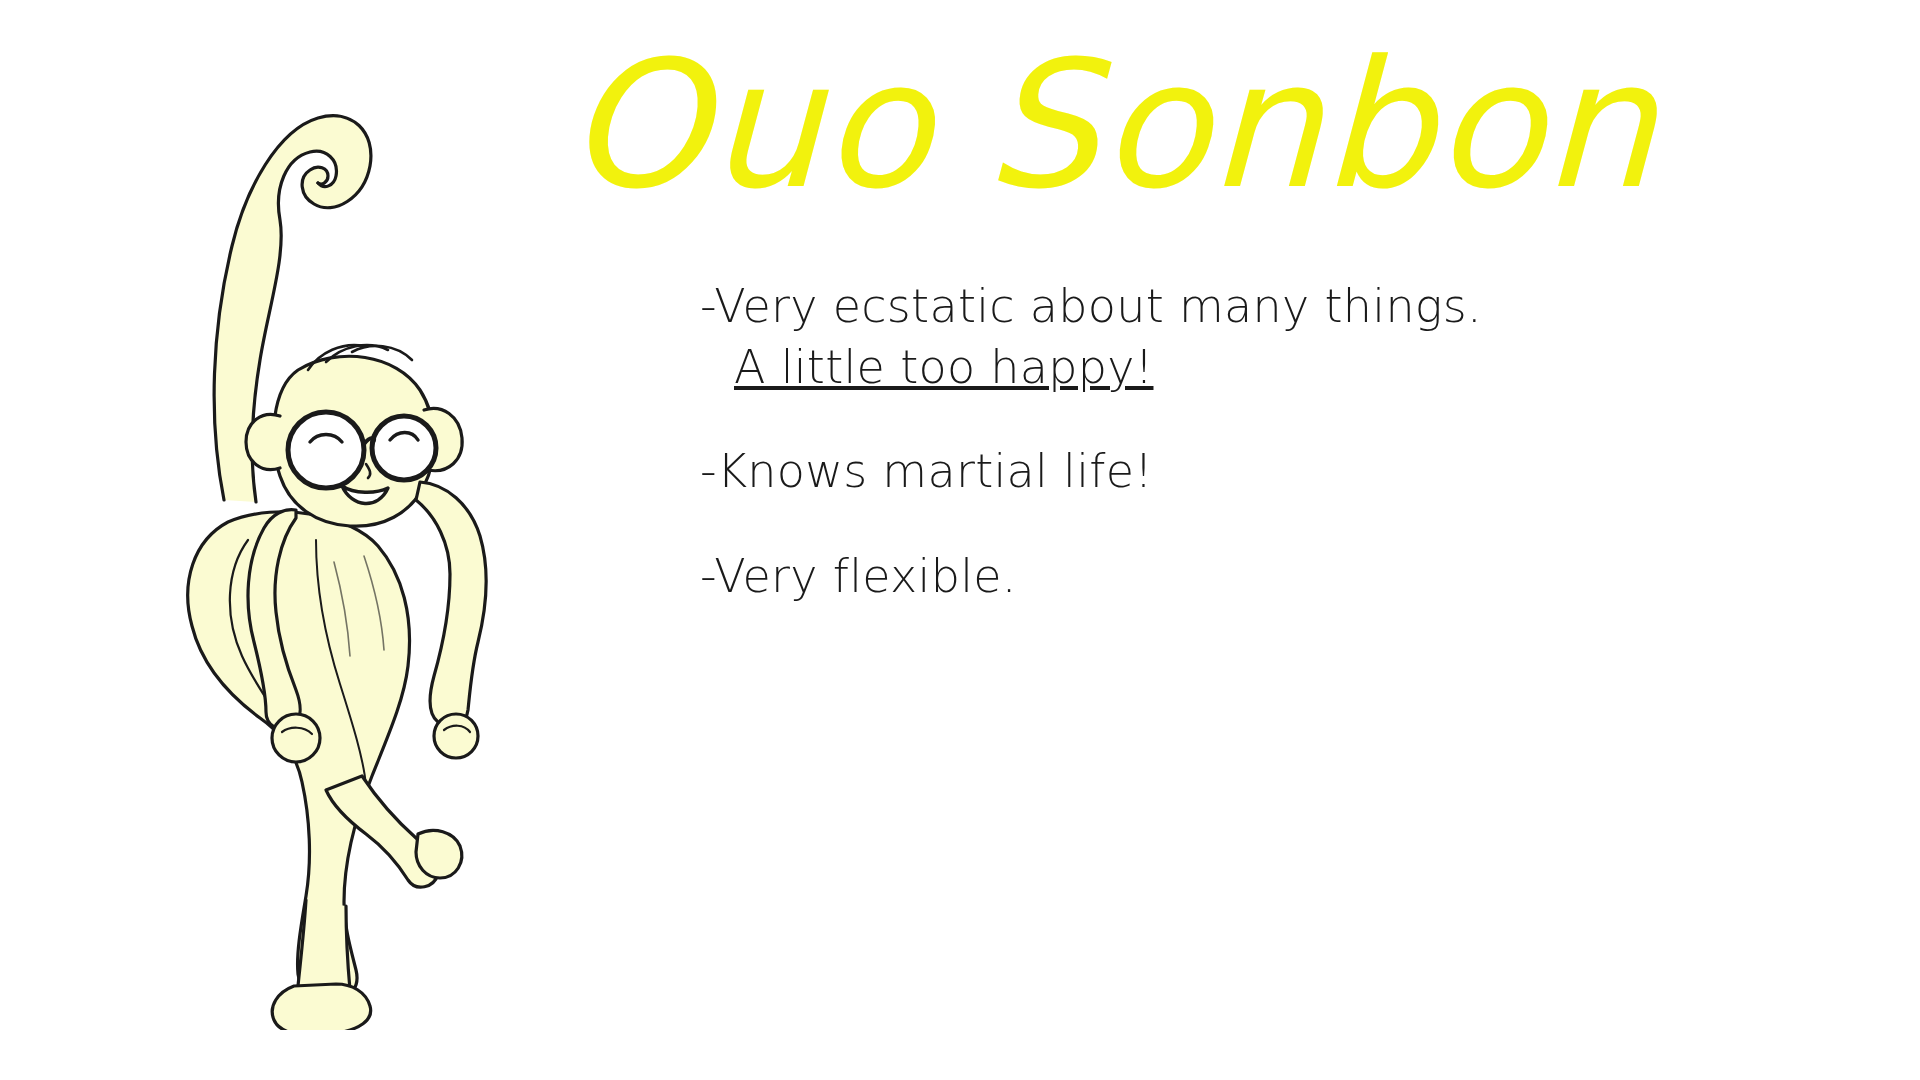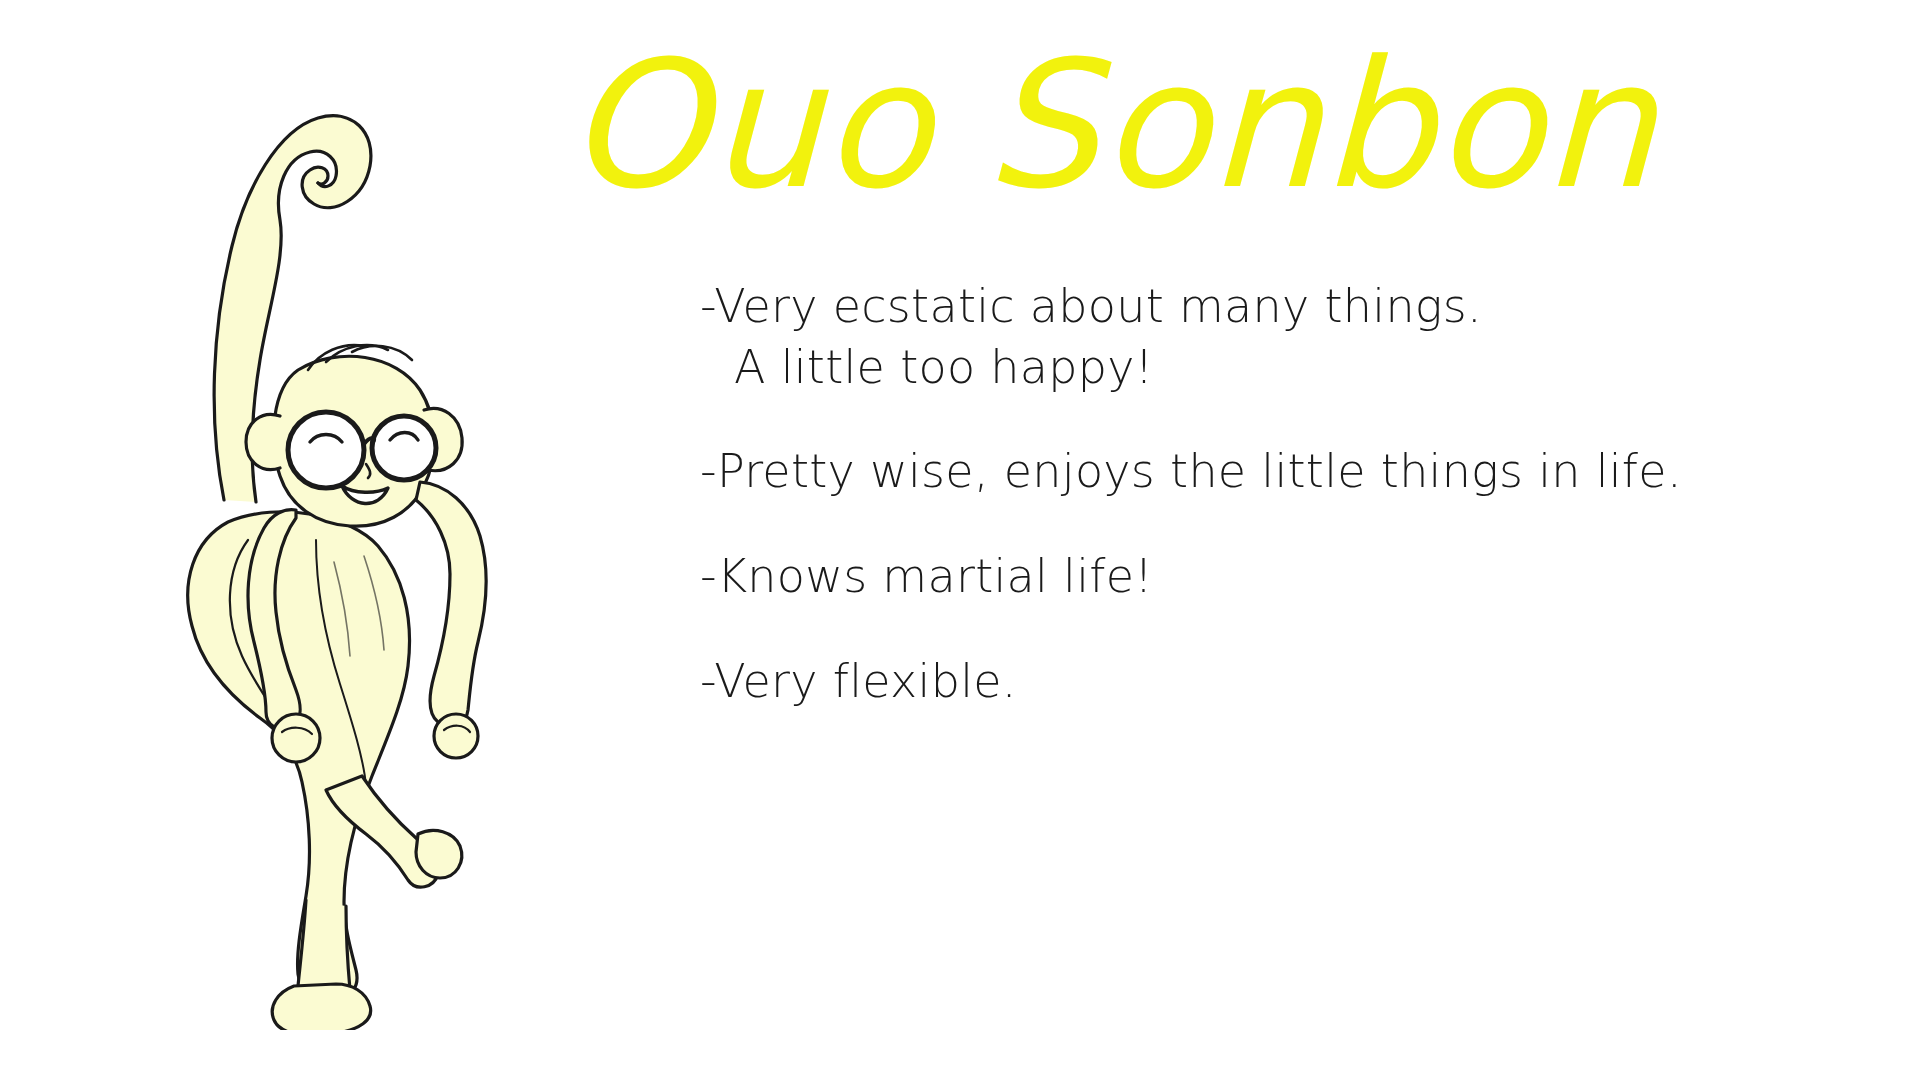--- a/index.html
+++ b/index.html
@@ -61,20 +61,21 @@
     font-size: 46px;
     font-weight: 300;
     line-height: 1.32;
     letter-spacing: 0.3px;
     white-space: nowrap;
   }
   .bullet-block:last-child { margin-bottom: 8px; }
   .bullet-line-2 {
     display: block;
     padding-left: 34px;
+    text-decoration: underline;
   }
 </style>
 </head>
 <body>
 
 <div id="page">
 
   <div id="character-art">
     <svg viewBox="0 0 420 960" xmlns="http://www.w3.org/2000/svg">
       <g fill="none" stroke="#1a1a1a" stroke-width="3.2" stroke-linecap="round" stroke-linejoin="round">
@@ -207,23 +208,20 @@
   <div id="title">Ouo Sonbon</div>
 
   <div id="bullets">
 
     <div class="bullet-block">
       <span>-Very ecstatic about many things.</span>
       <span class="bullet-line-2">A little too happy!</span>
     </div>
 
 
-    <div class="bullet-block">
-      <span>-Pretty wise, enjoys the little things in life.</span>
-    </div>
 
     <div class="bullet-block">
       <span>-Knows martial life!</span>
     </div>
 
     <div class="bullet-block">
       <span>-Very flexible.</span>
     </div>
 
   </div>

